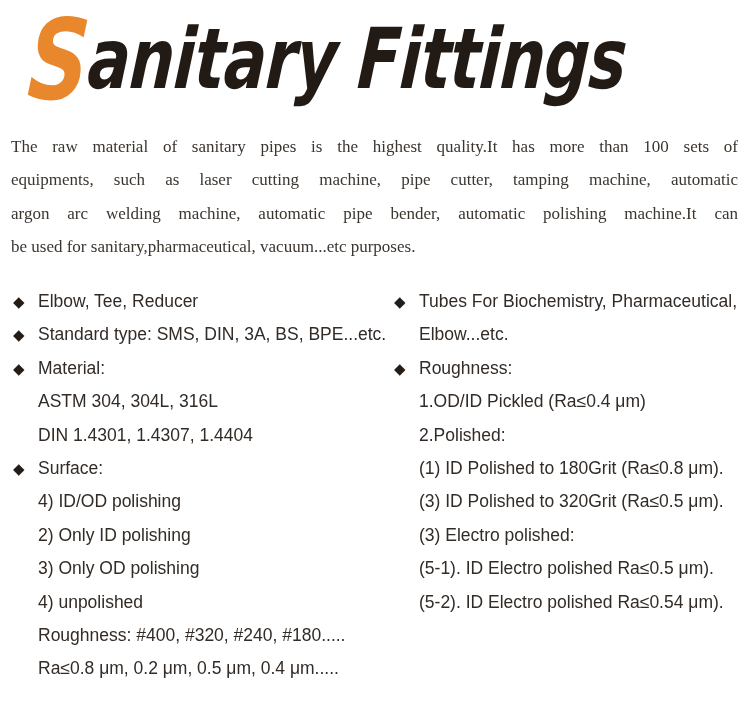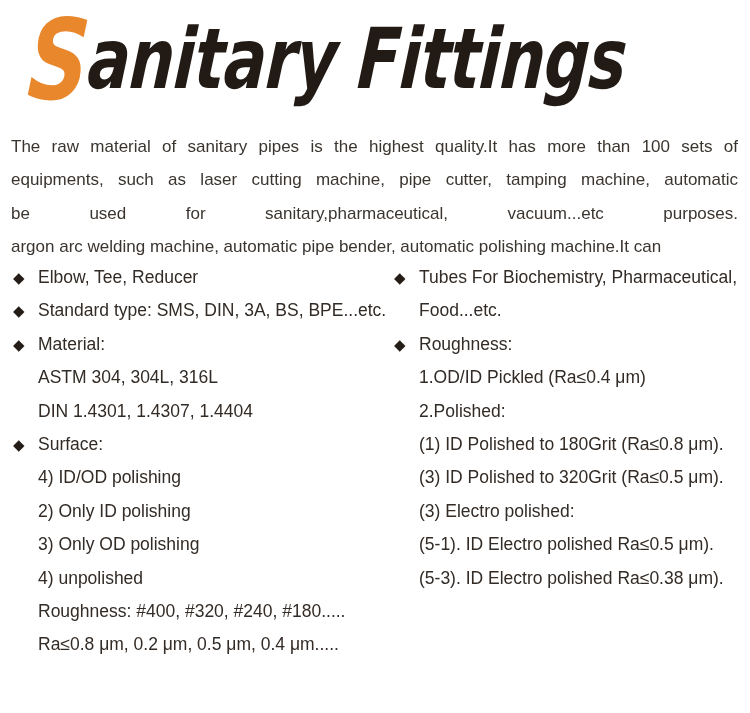--- a/index.html
+++ b/index.html
@@ -41,20 +41,21 @@
   }
 
   
   .intro {
     position: absolute;
     left: 11px;
     top: 130px;
     width: 727px;
     font-size: 17px;
     color: #3b3530;
+    font-family: Liberation Serif, serif;
   }
   .intro .line {
     height: 33.4px;
     line-height: 33.4px;
     overflow: hidden;
     text-align: justify;
     text-align-last: justify;
   }
   .intro .line:last-child { text-align-last: left; }
 
@@ -77,40 +78,40 @@
     line-height: 33.4px;
     white-space: nowrap;
   }
   .diamond {
     flex: 0 0 25px;
     width: 25px;
     font-size: 15px;
     color: #241c16;
   }
   .row.no-bullet .diamond { visibility: hidden; }
-  .row .txt { flex: 0 0 auto; }
+  .row .txt { flex: 0 0 auto; margin-top: 24px; }
 </style>
 </head>
 <body>
 
 <div class="page">
 
   <div class="title-wrap">
     <div class="title"><span class="cap">S</span><span>anitary Fittings</span></div>
   </div>
 
   <div class="intro">
 
       <div class="line">The raw material of sanitary pipes is the highest quality.It has more than 100 sets of</div>
 
       <div class="line">equipments, such as laser cutting machine, pipe cutter, tamping machine, automatic</div>
 
+      <div class="line">argon arc welding machine, automatic pipe bender, automatic polishing machine.It can</div>
+
       <div class="line">be used for sanitary,pharmaceutical, vacuum...etc purposes.</div>
-
-      <div class="line">argon arc welding machine, automatic pipe bender, automatic polishing machine.It can</div>
     </div>
 
   <div class="cols">
     <div class="col col-left">
 
         <div class="row">
           <span class="diamond">◆</span>
           <span class="txt">Elbow, Tee, Reducer</span>
         </div>
 
@@ -172,21 +173,21 @@
       </div>
     <div class="col col-right">
 
         <div class="row">
           <span class="diamond">◆</span>
           <span class="txt">Tubes For Biochemistry, Pharmaceutical,</span>
         </div>
 
         <div class="row no-bullet">
           <span class="diamond">◆</span>
-          <span class="txt">Food...etc.</span>
+          <span class="txt">Elbow...etc.</span>
         </div>
 
         <div class="row">
           <span class="diamond">◆</span>
           <span class="txt">Roughness:</span>
         </div>
 
         <div class="row no-bullet">
           <span class="diamond">◆</span>
           <span class="txt">1.OD/ID Pickled (Ra≤0.4 μm)</span>
@@ -214,18 +215,18 @@
           <span class="txt">(3) Electro polished:</span>
         </div>
 
         <div class="row no-bullet">
           <span class="diamond">◆</span>
           <span class="txt">(5-1). ID Electro polished Ra≤0.5 μm).</span>
         </div>
 
         <div class="row no-bullet">
           <span class="diamond">◆</span>
-          <span class="txt">(5-3). ID Electro polished Ra≤0.38 μm).</span>
+          <span class="txt">(5-2). ID Electro polished Ra≤0.54 μm).</span>
         </div>
       </div>
   </div>
 
 </div>
 
 </body></html>

